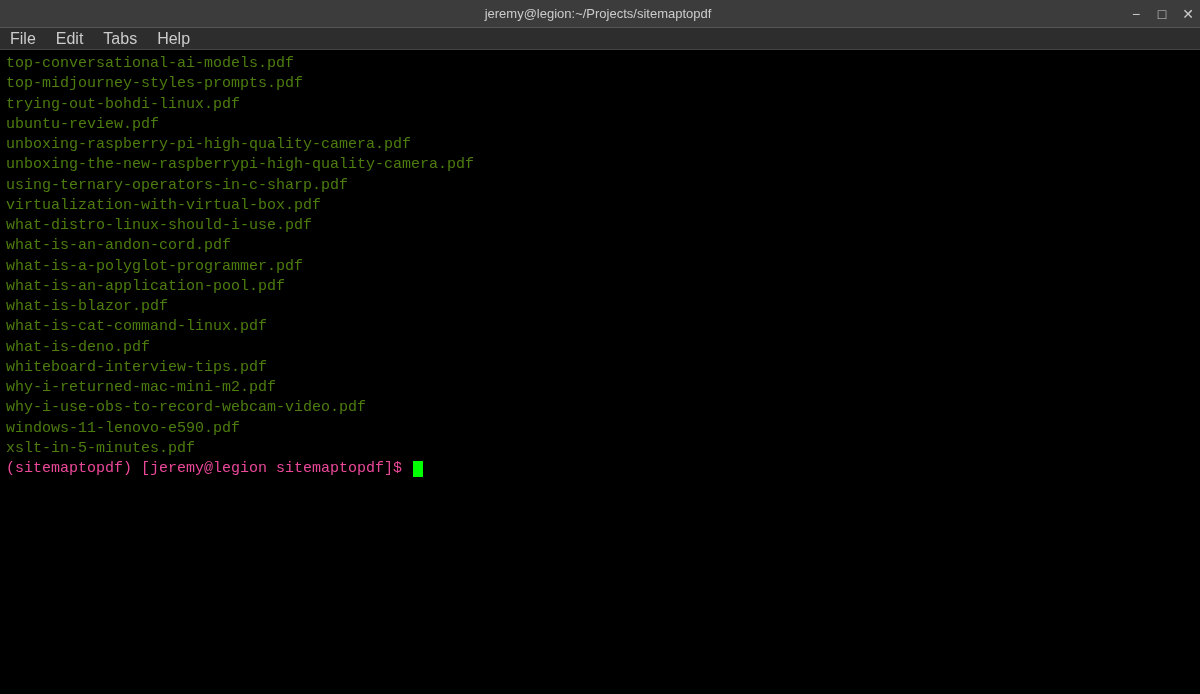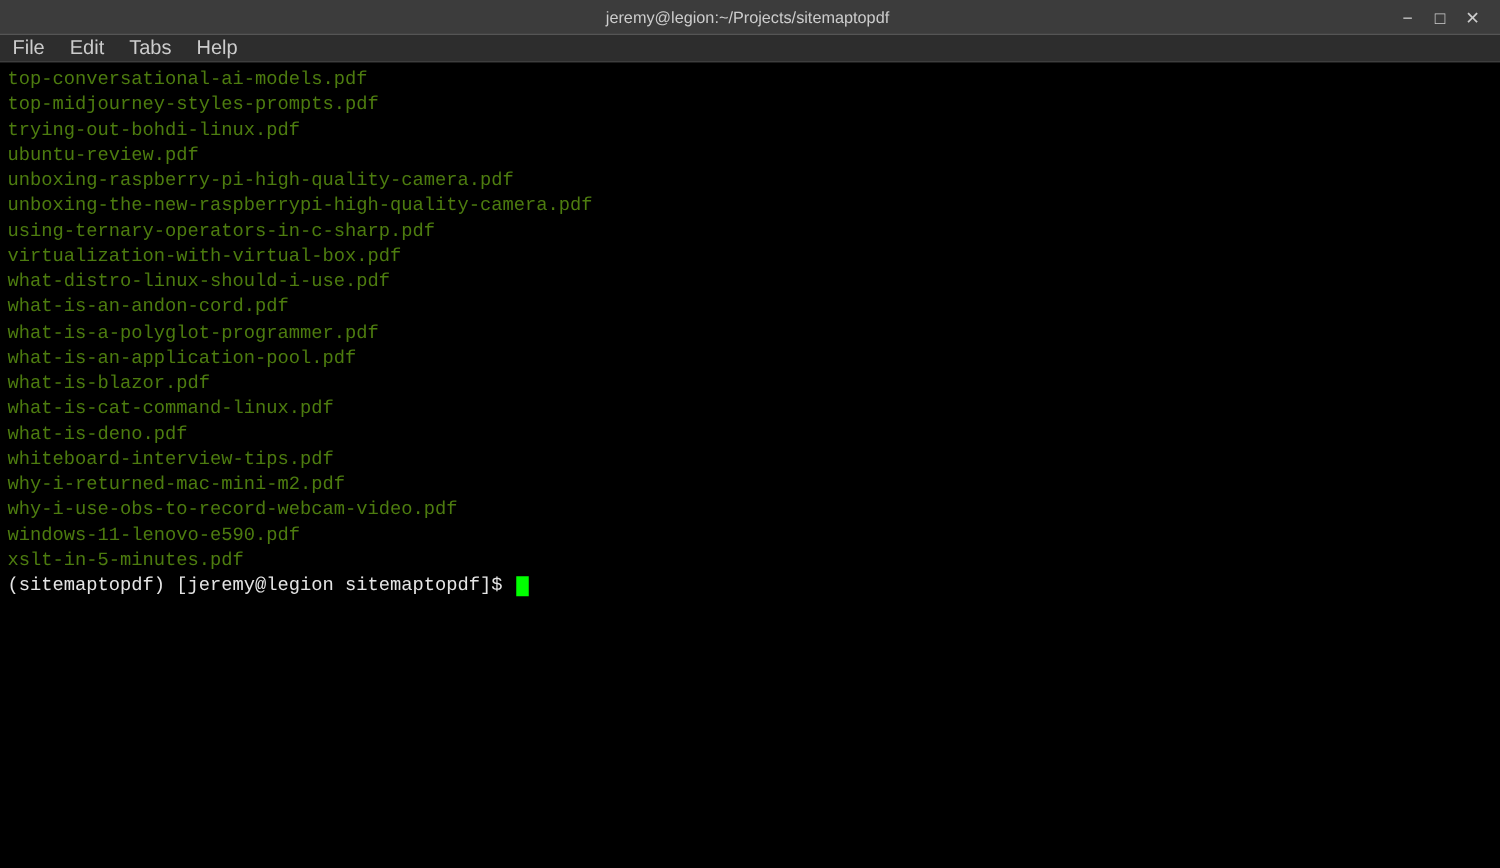--- a/index.html
+++ b/index.html
@@ -15,21 +15,21 @@
       font-family: 'Courier New', Courier, monospace;
       overflow: hidden;
     }
 
     .title-bar {
       background: #3c3c3c;
       height: 28px;
       display: flex;
       align-items: center;
       justify-content: space-between;
-      padding: 0 10px;
+      padding: 0 0;
       border-bottom: 1px solid #555;
     }
 
     .title-bar-title {
       color: #ccc;
       font-size: 13px;
       font-family: sans-serif;
       flex: 1;
       text-align: center;
     }
@@ -81,21 +81,21 @@
 
     .terminal-line {
       color: #4d7c0f;
       font-size: 15px;
       font-family: 'Courier New', Courier, monospace;
       line-height: 1.35;
       white-space: pre;
     }
 
     .prompt-line {
-      color: #e5e5e5;
+      color: #ec4899;
       font-size: 15px;
       font-family: 'Courier New', Courier, monospace;
       line-height: 1.35;
       white-space: pre;
       display: flex;
       align-items: center;
     }
 
     .cursor {
       display: inline-block;

